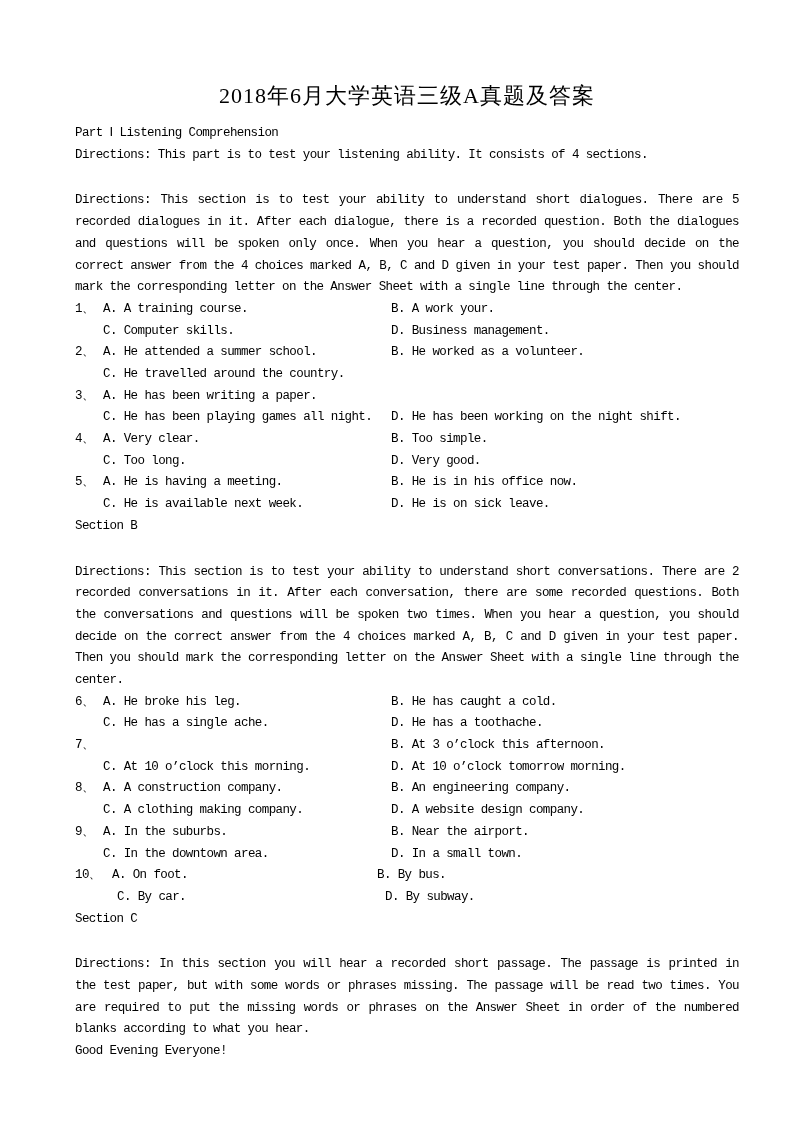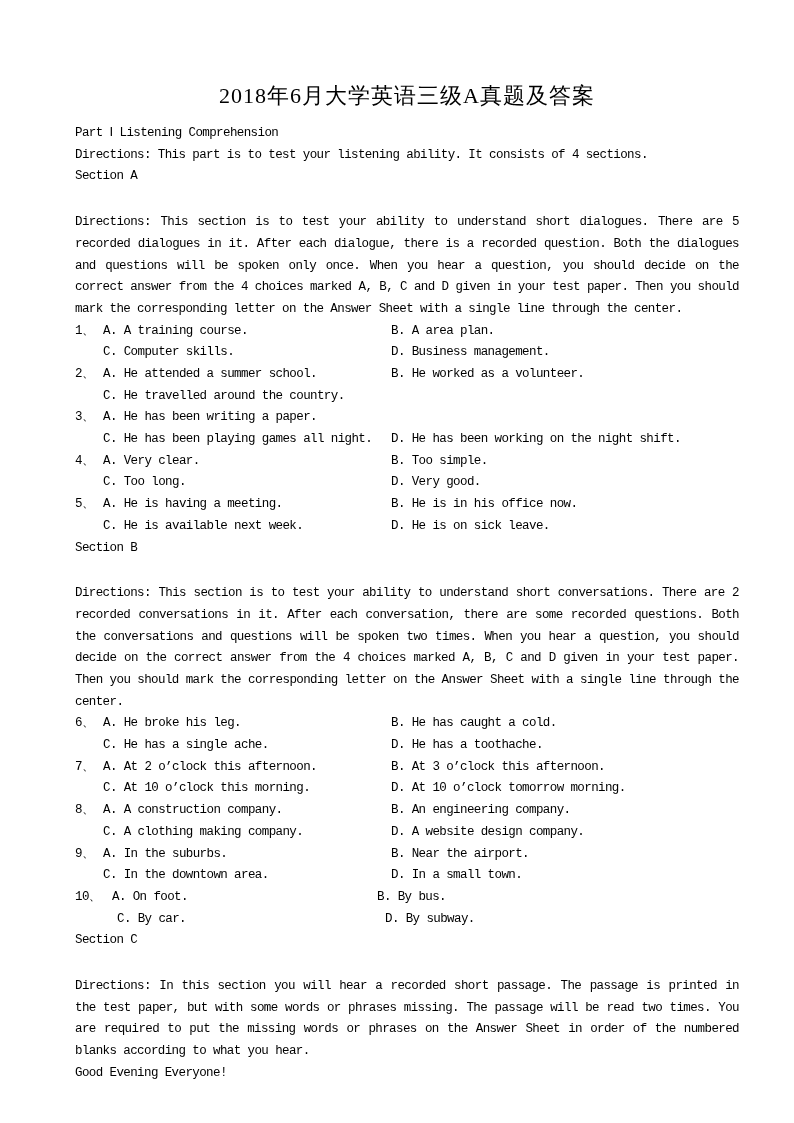--- a/index.html
+++ b/index.html
@@ -56,28 +56,27 @@
 </head>
 <body>
 
 <div class="page">
 
   <h1 class="doc-title">2018年6月大学英语三级A真题及答案</h1>
 
   <div class="line">Part Ⅰ Listening Comprehension</div>
   <div class="line">Directions: This part is to test your listening ability. It consists of 4 sections.</div>
 
-  <div class="line">Section A</div>
   <div class="para">Directions: This section is to test your ability to understand short dialogues. There are 5 recorded dialogues in it. After each dialogue, there is a recorded question. Both the dialogues and questions will be spoken only once. When you hear a question, you should decide on the correct answer from the 4 choices marked A, B, C and D given in your test paper. Then you should mark the corresponding letter on the Answer Sheet with a single line through the center.</div>
 
   <div class="q">
     <div class="qrow">
       <span class="qnum">1、</span>
       <span class="optA">A. A training course.</span>
-      <span class="optB">B. A area plan.</span>
+      <span class="optB">B. A work your.</span>
     </div>
     <div class="qrow">
       <span class="optC">C. Computer skills.</span>
       <span class="optD">D. Business management.</span>
     </div>
   </div>
 
   <div class="q">
     <div class="qrow">
       <span class="qnum">2、</span>
@@ -135,21 +134,20 @@
     </div>
     <div class="qrow">
       <span class="optC">C. He has a single ache.</span>
       <span class="optD">D. He has a toothache.</span>
     </div>
   </div>
 
   <div class="q">
     <div class="qrow">
       <span class="qnum">7、</span>
-      <span class="optA">A. At 2 o’clock this afternoon.</span>
       <span class="optB">B. At 3 o’clock this afternoon.</span>
     </div>
     <div class="qrow">
       <span class="optC">C. At 10 o’clock this morning.</span>
       <span class="optD">D. At 10 o’clock tomorrow morning.</span>
     </div>
   </div>
 
   <div class="q">
     <div class="qrow">

